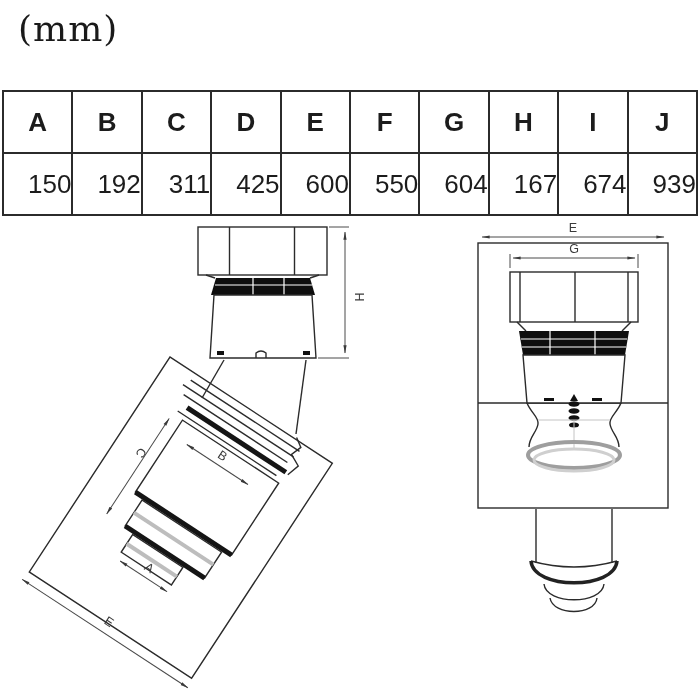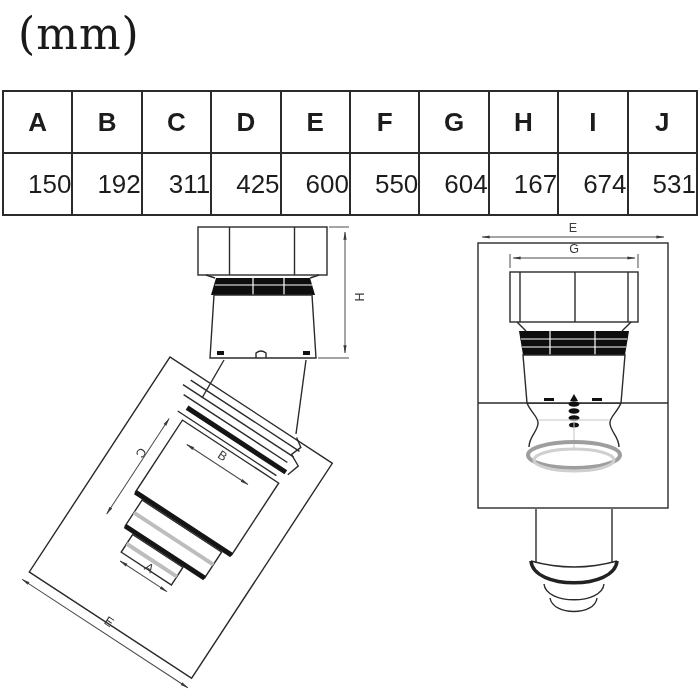--- a/index.html
+++ b/index.html
@@ -3,21 +3,21 @@
 <meta charset="utf-8">
 <style>
   html,body{margin:0;padding:0;}
   body{
     width:700px;height:700px;position:relative;background:#ffffff;
     font-family:"Liberation Sans", sans-serif;overflow:hidden;
   }
   .unit-label{
     position:absolute;left:18px;top:8px;margin:0;
     font-family:"DejaVu Serif", serif;font-weight:400;
-    font-size:44px;color:#1a1a1a;letter-spacing:1px;
+    font-size:36px;color:#1a1a1a;letter-spacing:1px;
   }
   table.dim-table{
     position:absolute;left:2px;top:90px;width:696px;
     border-collapse:collapse;table-layout:fixed;
   }
   table.dim-table th, table.dim-table td{
     border:2px solid #2b2b2b;height:60px;text-align:center;vertical-align:middle;
     font-size:26px;color:#1c1c1c;padding:0;background:#fff;
   }
   table.dim-table th{font-weight:bold;}
@@ -53,21 +53,21 @@
   <tr>
     <td>150</td>
     <td>192</td>
     <td>311</td>
     <td>425</td>
     <td>600</td>
     <td>550</td>
     <td>604</td>
     <td>167</td>
     <td>674</td>
-    <td>531</td>
+    <td>939</td>
   </tr>
 </tbody>
   </table>
 
 <svg class="drawing" width="700" height="482" viewBox="0 218 700 482" xmlns="http://www.w3.org/2000/svg">
   <defs>
     <marker id="ae" viewBox="0 0 10 10" refX="8.5" refY="5" markerWidth="9" markerHeight="9" orient="auto">
       <path d="M0,3.2 L9,5 L0,6.8 z" fill="#3a3a3a"></path>
     </marker>
     <marker id="as" viewBox="0 0 10 10" refX="0.5" refY="5" markerWidth="9" markerHeight="9" orient="auto">

